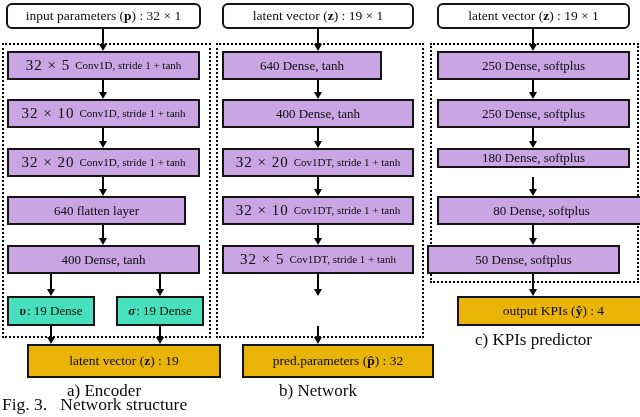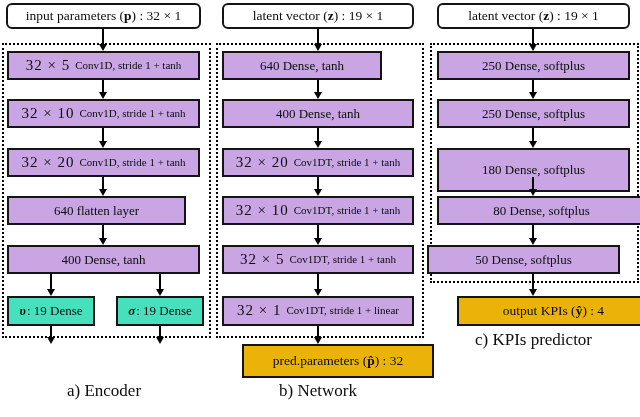--- a/index.html
+++ b/index.html
@@ -65,20 +65,23 @@
 
   <div class="box teal" style="left:7px;top:296px;width:88px;height:30px">
     <span class="sym">υ</span>
       <span> : 19 Dense</span>
   </div>
   <div class="box teal" style="left:116px;top:296px;width:88px;height:30px">
     <span class="sym">σ</span>
       <span> : 19 Dense</span>
   </div>
 
+  <div class="box tan" style="left:7px;top:344px;width:194px;height:34px">
+    <span><span>latent vector (</span><b>z</b><span>) : 19</span></span>
+  </div>
   <div class="caption" style="left:7px;top:381px;width:194px">a) Encoder</div>
 
   <div class="arrow" style="left:102px;top:29px;height:15px"></div>
   <div class="arrow" style="left:102px;top:80px;height:12px"></div>
   <div class="arrow" style="left:102px;top:128px;height:13px"></div>
   <div class="arrow" style="left:102px;top:177px;height:12px"></div>
   <div class="arrow" style="left:102px;top:225px;height:13px"></div>
   <div class="arrow" style="left:50px;top:274px;height:15px"></div>
   <div class="arrow" style="left:159px;top:274px;height:15px"></div>
   <div class="arrow" style="left:50px;top:326px;height:11px"></div>
@@ -102,24 +105,20 @@
       <span class="desc">Cov1DT, stride 1 + tanh</span>
   </div>
   <div class="box purple" style="left:222px;top:196px;width:192px;height:29px">
     <span class="dim">32 × 10</span>
       <span class="desc">Cov1DT, stride 1 + tanh</span>
   </div>
   <div class="box purple" style="left:222px;top:245px;width:192px;height:29px">
     <span class="dim">32 × 5</span>
       <span class="desc">Cov1DT, stride 1 + tanh</span>
   </div>
-  <div class="box purple" style="left:222px;top:296px;width:192px;height:30px">
-    <span class="dim">32 × 1</span>
-      <span class="desc">Cov1DT, stride 1 + linear</span>
-  </div>
 
   <div class="box tan" style="left:222px;top:344px;width:192px;height:34px">
     <span><span>pred.parameters (</span><b>p̂</b><span>) : 32</span></span>
   </div>
   <div class="caption" style="left:222px;top:381px;width:192px">b) Network</div>
 
   <div class="arrow" style="left:317px;top:29px;height:15px"></div>
   <div class="arrow" style="left:317px;top:80px;height:12px"></div>
   <div class="arrow" style="left:317px;top:128px;height:13px"></div>
   <div class="arrow" style="left:317px;top:177px;height:12px"></div>
@@ -133,21 +132,21 @@
   <div class="dotted" style="left:430px;top:43px;width:209px;height:240px"></div>
 
   <div class="box purple" style="left:437px;top:51px;width:193px;height:29px">
     <span class="dim"></span>
       <span class="desc">250  Dense, softplus</span>
   </div>
   <div class="box purple" style="left:437px;top:99px;width:193px;height:29px">
     <span class="dim"></span>
       <span class="desc">250  Dense, softplus</span>
   </div>
-  <div class="box purple" style="left:437px;top:148px;width:193px;height:44px">
+  <div class="box purple" style="left:437px;top:148px;width:193px;height:20px">
     <span class="dim"></span>
       <span class="desc">180  Dense, softplus</span>
   </div>
   <div class="box purple" style="left:437px;top:196px;width:209px;height:29px">
     <span class="dim"></span>
       <span class="desc">80  Dense, softplus</span>
   </div>
   <div class="box purple" style="left:427px;top:245px;width:193px;height:29px">
     <span class="dim"></span>
       <span class="desc">50  Dense, softplus</span>
@@ -158,14 +157,15 @@
   </div>
   <div class="caption" style="left:437px;top:330px;width:193px">c) KPIs predictor</div>
 
   <div class="arrow" style="left:532px;top:29px;height:15px"></div>
   <div class="arrow" style="left:532px;top:80px;height:12px"></div>
   <div class="arrow" style="left:532px;top:128px;height:13px"></div>
   <div class="arrow" style="left:532px;top:177px;height:12px"></div>
   <div class="arrow" style="left:532px;top:225px;height:13px"></div>
   <div class="arrow" style="left:532px;top:274px;height:15px"></div>
 
+  <div class="figcap" style="left:2px;top:394px">Fig. 3.   Network structure</div>
 
 </div>
 
 </body></html>

